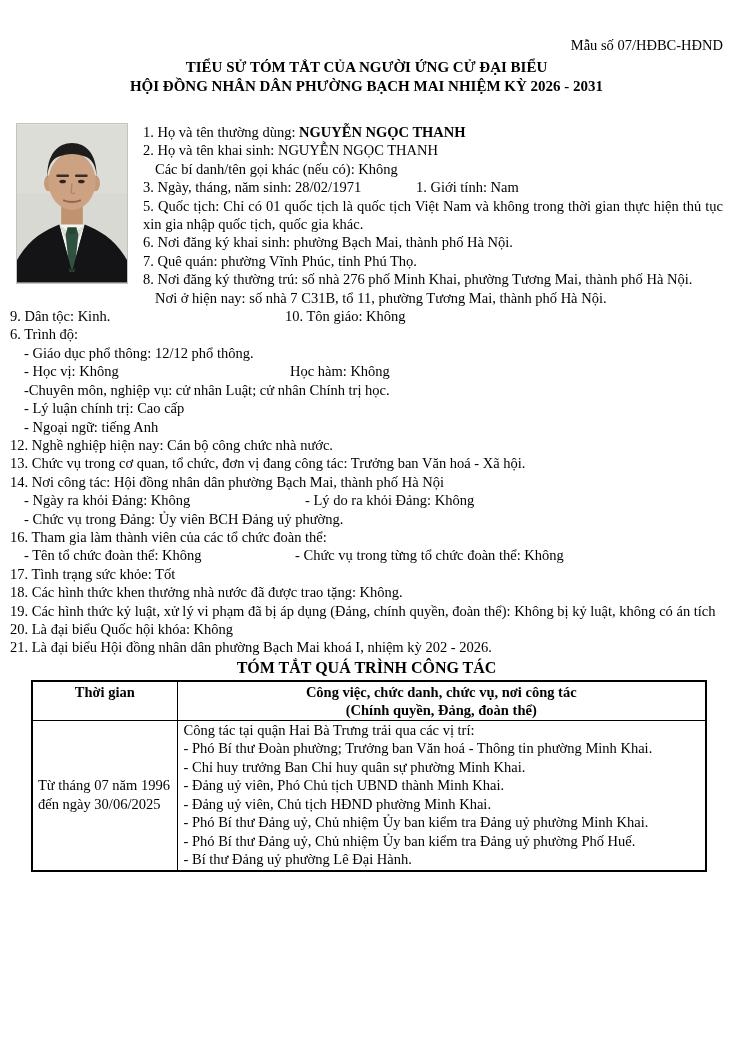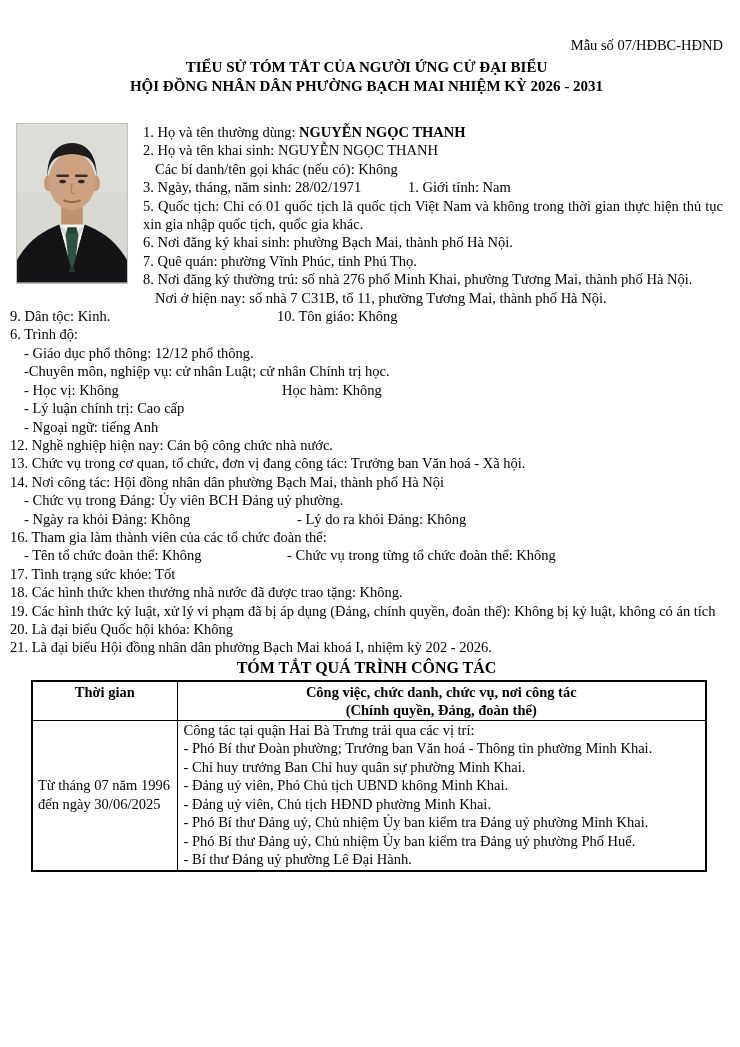--- a/index.html
+++ b/index.html
@@ -9,21 +9,21 @@
     font-size:14.5px; color:#000;
     overflow:hidden;
   }
   .page {
     position:relative; width:740px; height:1047px;
     padding:36px 17px 0 10px; box-sizing:border-box;
   }
   .form-code { text-align:right; line-height:18px; padding-right:0px; }
   .doc-title { text-align:center; font-weight:bold; font-size:15px; line-height:18.5px; margin-top:4px; }
   .line { line-height:18.4px; }
-  .two-col { display:flex; }
+  .two-col { display:flex;gap:8px; }
   .two-col .colA { flex:none; }
   .sub { padding-left:12px; }
   .sub14 { padding-left:14px; }
   .justify { text-align:justify; }
 
   .top-section { display:flex; margin-top:28px; }
   .photo-col { flex:none; width:133px; }
   .photo-frame {
     width:112px; height:161px; margin-left:6px; margin-top:0px;
     border:1px solid #c3c4bf; box-sizing:border-box; overflow:hidden;
@@ -123,35 +123,35 @@
     </div>
   </div>
 
   <div class="body-items">
     <div class="line two-col">
       <span class="colA wA-267">9. Dân tộc: Kinh.</span>
       <span>10. Tôn giáo: Không</span>
     </div>
     <div class="line">6. Trình độ:</div>
     <div class="line sub14">- Giáo dục phổ thông: 12/12 phổ thông.</div>
-    <div class="line sub14">-Chuyên môn, nghiệp vụ: cử nhân Luật; cử nhân Chính trị học.</div>
     <div class="line sub14 two-col">
       <span class="colA wA-258">- Học vị: Không</span>
       <span>Học hàm: Không</span>
     </div>
+    <div class="line sub14">-Chuyên môn, nghiệp vụ: cử nhân Luật; cử nhân Chính trị học.</div>
     <div class="line sub14">- Lý luận chính trị: Cao cấp</div>
     <div class="line sub14">- Ngoại ngữ: tiếng Anh</div>
     <div class="line">12. Nghề nghiệp hiện nay: Cán bộ công chức nhà nước.</div>
     <div class="line">13. Chức vụ trong cơ quan, tổ chức, đơn vị đang công tác: Trưởng ban Văn hoá - Xã hội.</div>
     <div class="line">14. Nơi công tác: Hội đồng nhân dân phường Bạch Mai, thành phố Hà Nội</div>
-    <div class="line sub14">- Chức vụ trong Đảng: Ủy viên BCH Đảng uỷ phường.</div>
     <div class="line sub14 two-col">
       <span class="colA wA-273">- Ngày ra khỏi Đảng: Không</span>
       <span>- Lý do ra khỏi Đảng: Không</span>
     </div>
+    <div class="line sub14">- Chức vụ trong Đảng: Ủy viên BCH Đảng uỷ phường.</div>
     <div class="line">16. Tham gia làm thành viên của các tổ chức đoàn thể:</div>
     <div class="line sub14 two-col">
       <span class="colA wA-263">- Tên tổ chức đoàn thể: Không</span>
       <span>- Chức vụ trong từng tổ chức đoàn thể: Không</span>
     </div>
     <div class="line">17. Tình trạng sức khỏe: Tốt</div>
     <div class="line">18. Các hình thức khen thưởng nhà nước đã được trao tặng: Không.</div>
     <div class="line">19. Các hình thức kỷ luật, xử lý vi phạm đã bị áp dụng (Đảng, chính quyền, đoàn thể): Không bị kỷ luật, không có án tích</div>
     <div class="line">20. Là đại biểu Quốc hội khóa: Không</div>
     <div class="line">21. Là đại biểu Hội đồng nhân dân phường Bạch Mai khoá I, nhiệm kỳ 202 - 2026.</div>
@@ -176,21 +176,21 @@
     <tbody>
       <tr>
         <td class="time-cell">
           <div>Từ tháng 07 năm 1996</div>
           <div>đến ngày 30/06/2025</div>
         </td>
         <td class="desc-cell">
           <div>Công tác tại quận Hai Bà Trưng trải qua các vị trí:</div>
           <div>- Phó Bí thư Đoàn phường; Trưởng ban Văn hoá - Thông tin phường Minh Khai.</div>
           <div>- Chỉ huy trưởng Ban Chỉ huy quân sự phường Minh Khai.</div>
-          <div>- Đảng uỷ viên, Phó Chủ tịch UBND không Minh Khai.</div>
+          <div>- Đảng uỷ viên, Phó Chủ tịch UBND thành Minh Khai.</div>
           <div>- Đảng uỷ viên, Chủ tịch HĐND phường Minh Khai.</div>
           <div>- Phó Bí thư Đảng uỷ, Chủ nhiệm Ủy ban kiểm tra Đảng uỷ phường Minh Khai.</div>
           <div>- Phó Bí thư Đảng uỷ, Chủ nhiệm Ủy ban kiểm tra Đảng uỷ phường Phố Huế.</div>
           <div>- Bí thư Đảng uỷ phường Lê Đại Hành.</div>
         </td>
       </tr>
     </tbody>
   </table>
 
 </div>

